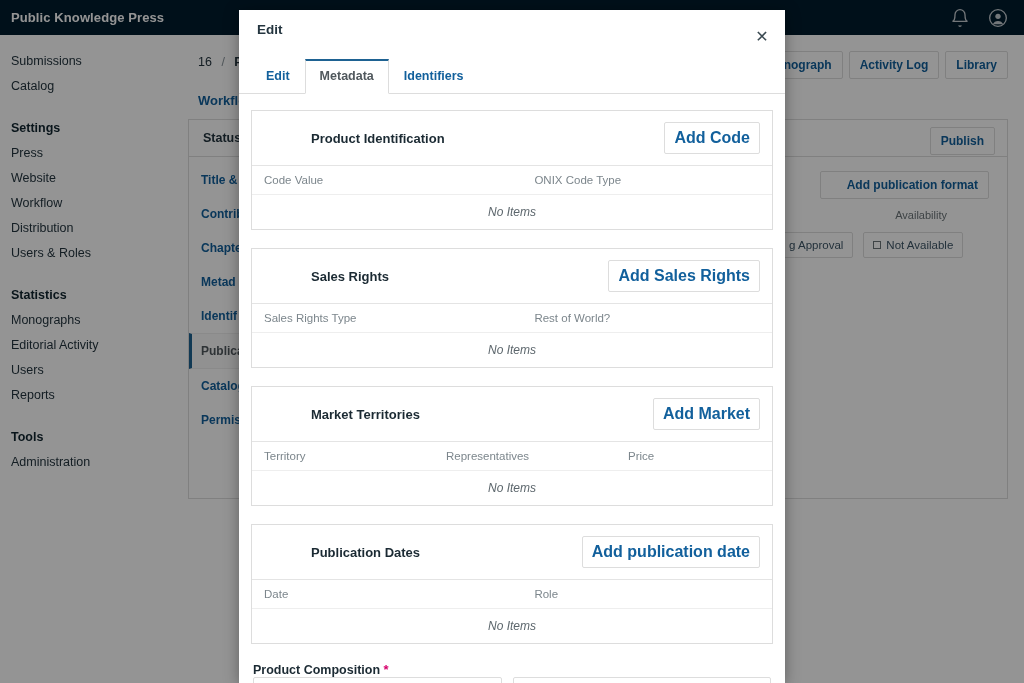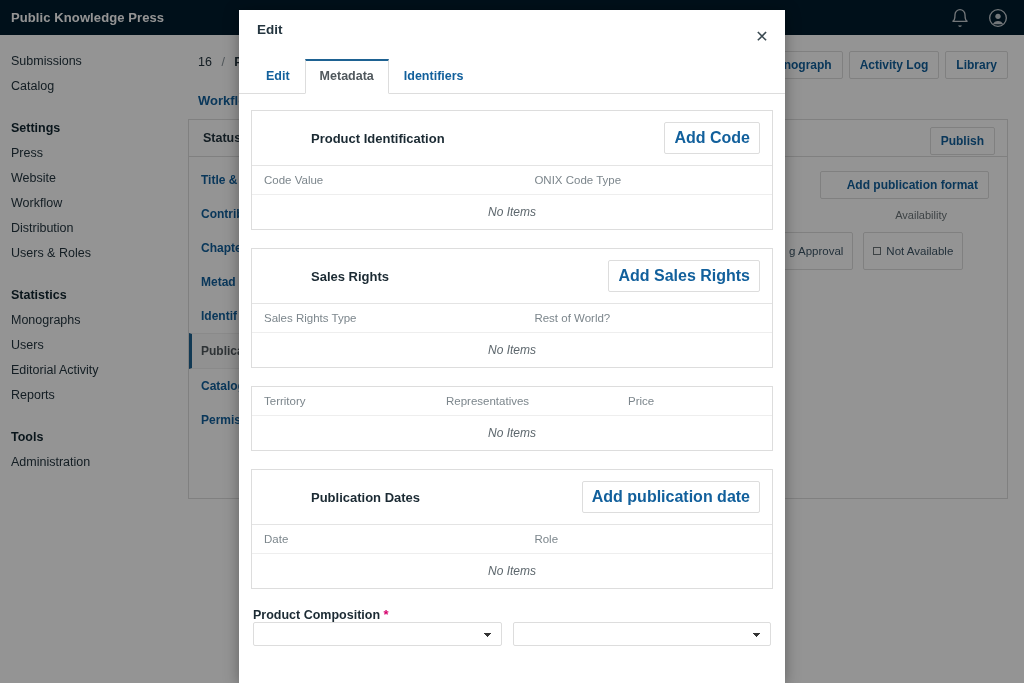--- a/index.html
+++ b/index.html
@@ -81,21 +81,21 @@
     color: #50585d; background: #fafafa;
     border-left: 3px solid #1e6292; padding-left: 9px;
     border-top: 1px solid #eee; border-bottom: 1px solid #eee;
   }
   .pubmain { flex: 1; padding: 14px 16px; position: relative; }
   .addfmt { position: absolute; right: 18px; top: 14px; padding-left: 26px; }
   .avail-lbl { position: absolute; right: 60px; top: 52px; font-size: 11px; color: #6b7478; }
   .chips { position: absolute; left: 480px; top: 75px; display: flex; gap: 10px; }
   .chip {
     border: 1px solid #ddd; background: #fff; color: #3d5566;
-    font-size: 11.5px; padding: 12px 9px; border-radius: 2px; white-space: nowrap;
+    font-size: 11.5px; padding: 6px 9px; border-radius: 2px; white-space: nowrap;
   }
   .chip .box {
     display: inline-block; width: 8px; height: 8px; border: 1px solid #6b7478;
     margin-right: 5px; vertical-align: 0px;
   }
 
   
   .scrim { position: absolute; inset: 0; background: rgba(0,0,0,0.42); }
 
   .modal {
@@ -219,24 +219,24 @@
         </div>
       <div>
           <span class="side-link">Users &amp; Roles</span>
         </div>
       <div class="side-gap"></div>
       <div class="side-head">Statistics</div>
       <div>
           <span class="side-link">Monographs</span>
         </div>
       <div>
+          <span class="side-link">Editorial Activity</span>
+        </div>
+      <div>
           <span class="side-link">Users</span>
-        </div>
-      <div>
-          <span class="side-link">Editorial Activity</span>
         </div>
       <div>
           <span class="side-link">Reports</span>
         </div>
       <div class="side-gap"></div>
       <div class="side-head">Tools</div>
       <div>
           <span class="side-link">Administration</span>
         </div>
     </div>
@@ -335,20 +335,24 @@
             <th>Rest of World?</th>
           </tr>
           <tr>
             <td class="empty" colspan="2">No Items</td>
           </tr>
         </tbody>
           </table>
       </div>
 
       <div class="card">
+        <div class="card-hd">
+          <span class="card-title">Market Territories</span>
+          <button class="card-btn">Add Market</button>
+        </div>
         <table class="tbl">
           <tbody>
               <tr>
             <th style="width:35%">Territory</th>
             <th style="width:35%">Representatives</th>
             <th>Price</th>
           </tr>
           <tr>
             <td class="empty" colspan="3">No Items</td>
           </tr>

